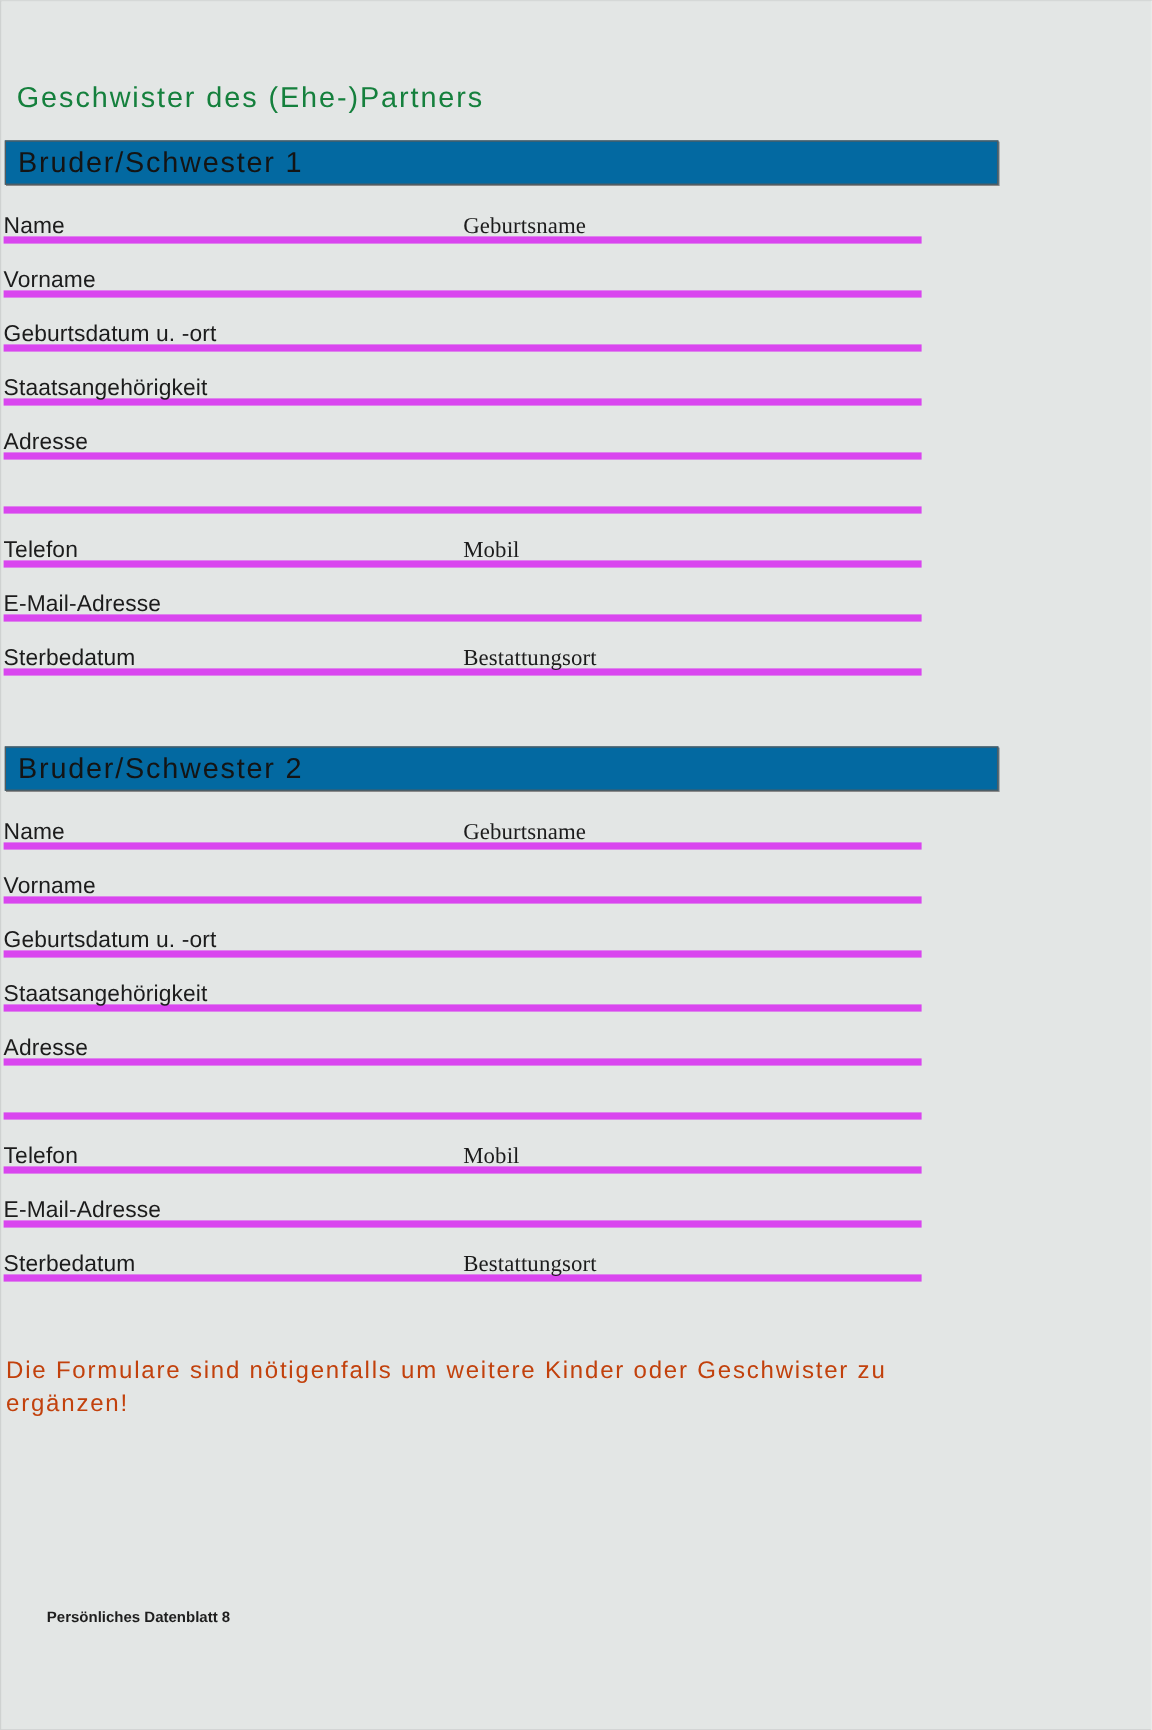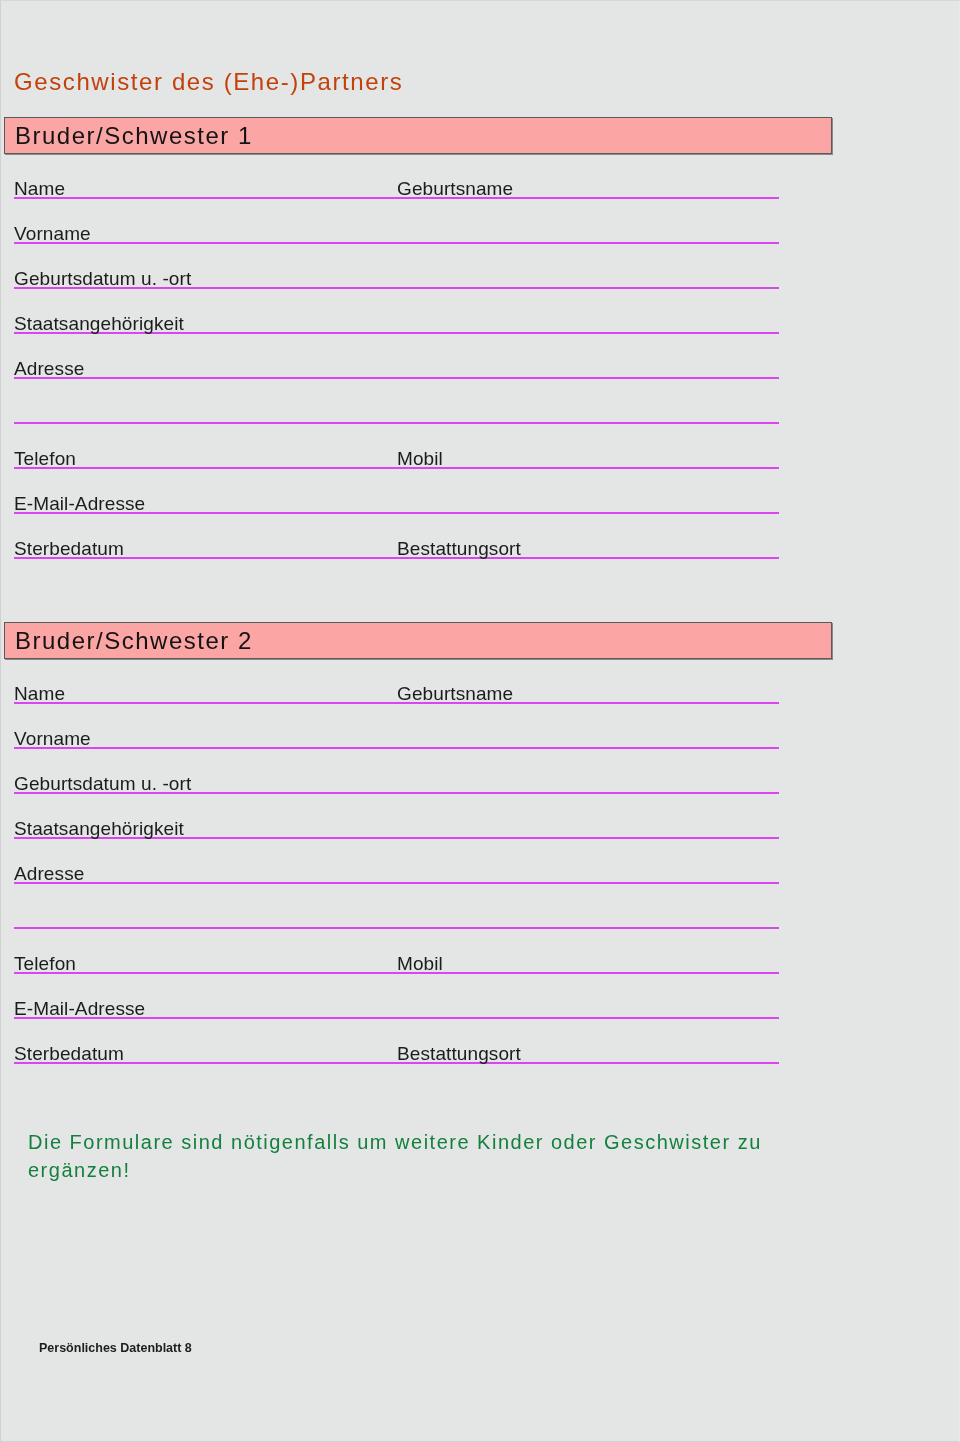--- a/index.html
+++ b/index.html
@@ -11,44 +11,44 @@
   }
   .frame {
     position: absolute; left: 0; top: 0; width: 958px; height: 1440px;
     border-left: 1px solid #cfd2d1; border-top: 1px solid #d5d8d7;
     border-right: 2px solid #e9ebea; border-bottom: 2px solid #cfd2d1;
     pointer-events: none;
   }
   .page-title {
     position: absolute; left: 14px; top: 68px;
     font-size: 24px; letter-spacing: 1.6px; font-weight: normal; margin: 0;
-    color: #c2410c;
+    color: #15803d;
   }
   .section-header {
     position: absolute; left: 4px; width: 826px; height: 35px;
-    background: #fca5a5; border: 1px solid #5a5a5a;
+    background: #0369a1; border: 1px solid #5a5a5a;
     box-shadow: 1px 1px 0 #8a8a8a;
   }
   .section-header span {
     position: absolute; left: 10px; top: 4px;
     font-size: 24px; letter-spacing: 1.5px; color: #141414;
   }
   .row {
-    position: absolute; left: 14px; width: 765px; height: 28px;
-    border-bottom: 2px solid #d946ef;
+    position: absolute; left: 3px; width: 765px; height: 28px;
+    border-bottom: 6px solid #d946ef;
   }
   .row .label {
     position: absolute; bottom: -3px; font-size: 19px; color: #1c1c1c;
     letter-spacing: 0.1px; background: transparent;
   }
   .row .label.left { left: 0; }
-  .row .label.right { left: 383px; }
+  .row .label.right { left: 383px; font-family: Liberation Serif, serif; }
   .note {
-    position: absolute; left: 28px; top: 1128px; width: 790px;
-    font-size: 20px; letter-spacing: 1.5px; line-height: 28px; color: #15803d;
+    position: absolute; left: 5px; top: 1128px; width: 790px;
+    font-size: 20px; letter-spacing: 1.5px; line-height: 28px; color: #c2410c;
     margin: 0;
   }
   .footer {
     position: absolute; left: 14px; top: 1341px; font-size: 12.5px; color: #1e1e1e; line-height: 15px;
   }
   .footer .bold { font-weight: bold; margin-left: 25px; }
 </style>
 </head>
 <body>
 

